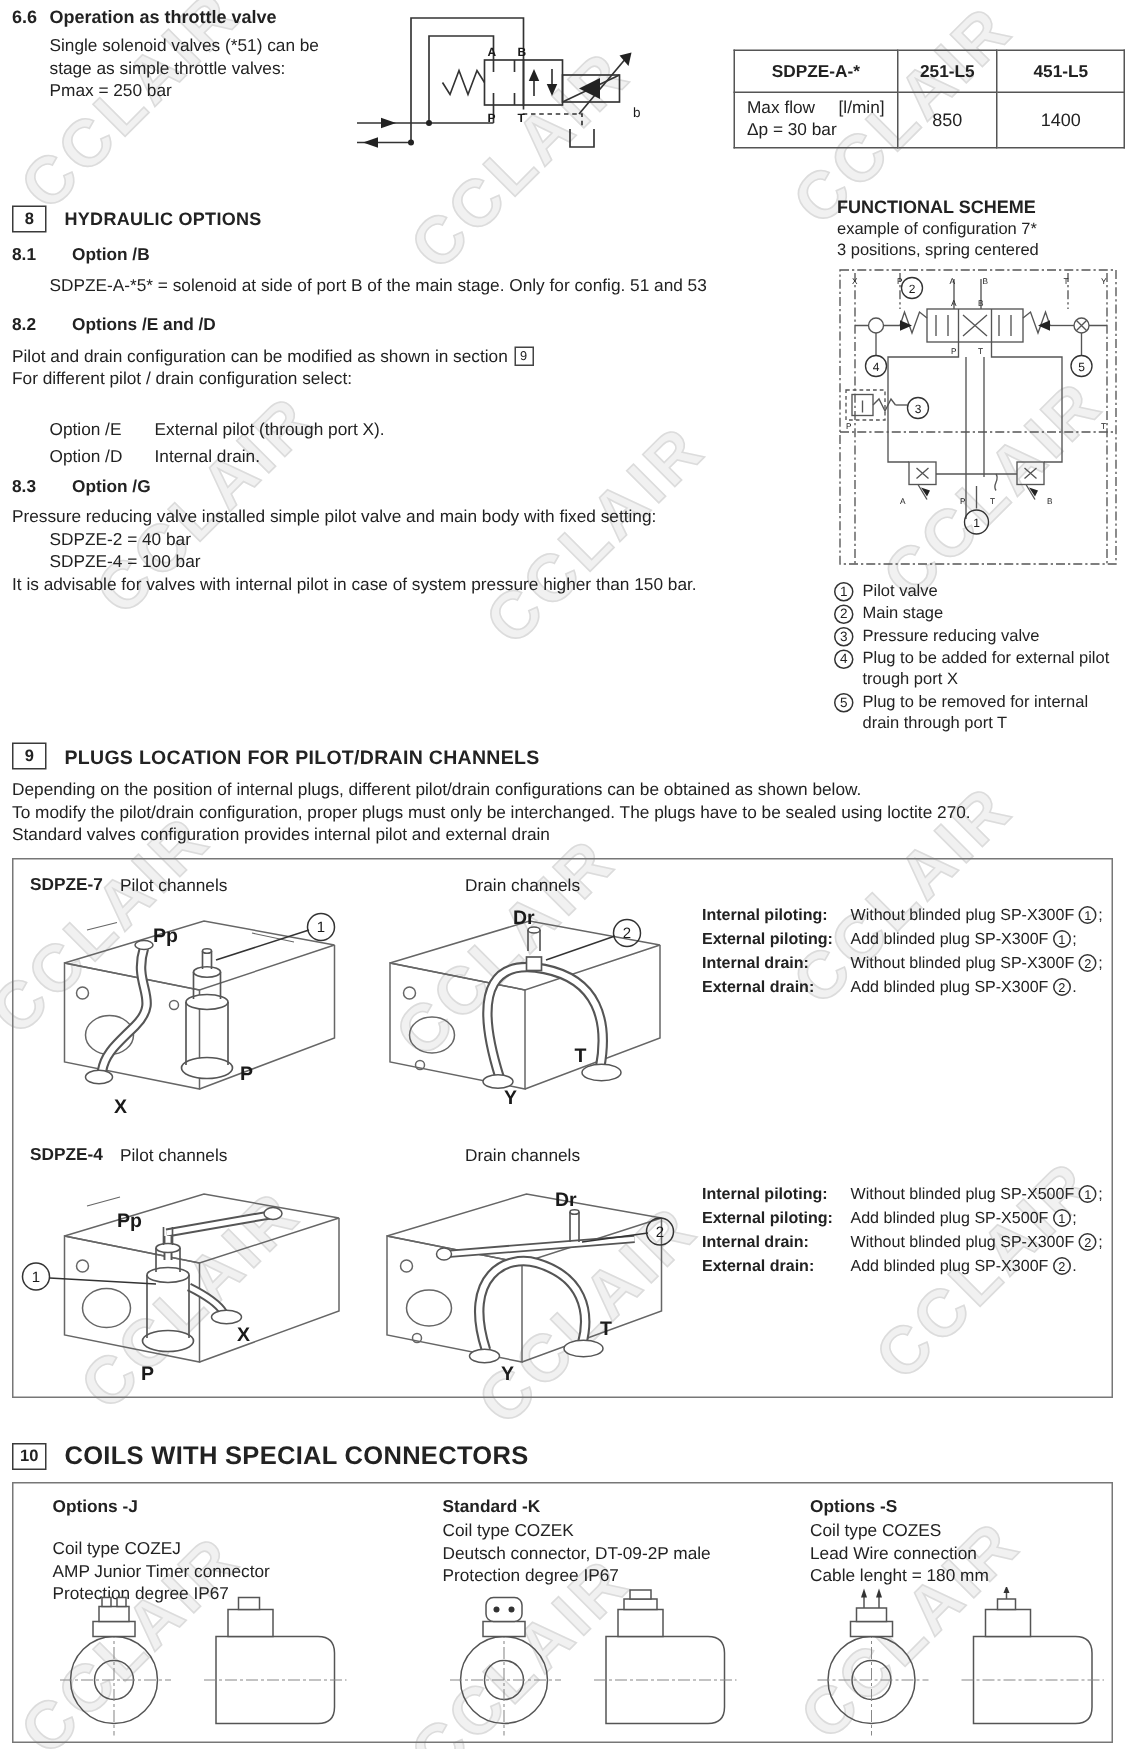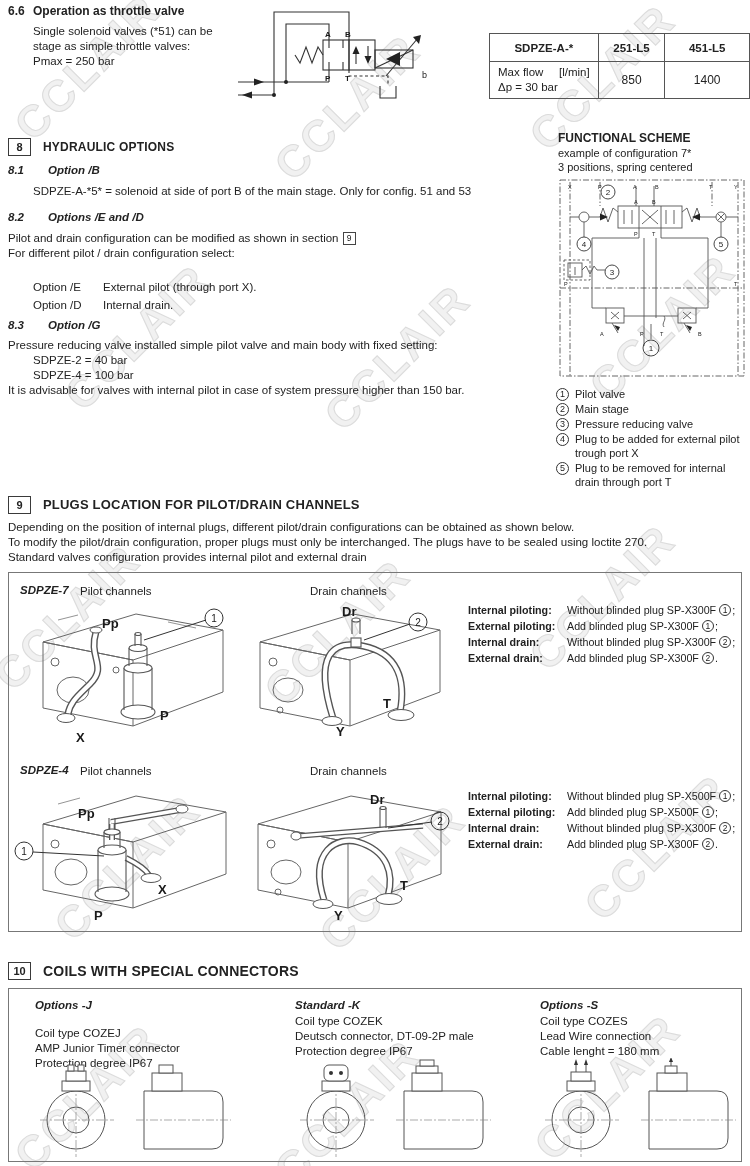--- a/index.html
+++ b/index.html
@@ -2,21 +2,21 @@
 <html><head>
 <meta charset="utf-8">
 <style>
   html,body { margin:0; padding:0; background:#ffffff; }
   .page { position:relative; width:750px; height:1166px; background:#fff; overflow:hidden;
           font-family:"Liberation Sans","DejaVu Sans",sans-serif; color:#222; }
   .abs { position:absolute; }
   .fs11 { font-size:11.5px; line-height:15px; }
   .fs10 { font-size:11px; line-height:14px; }
   .h12 { font-size:12px; font-weight:bold; }
-  .h11 { font-size:11.5px; font-weight:bold;font-style:italic; }
+  .h11 { font-size:11.5px; font-weight:bold; }
   
   .wm { position:absolute; z-index:0; font-size:44px; font-weight:bold; letter-spacing:3px;
         color:#f1f1f1; -webkit-text-stroke:1.1px #dcdcdc; transform:rotate(-45deg);
         transform-origin:0 100%; white-space:nowrap; pointer-events:none; }
   .content { position:absolute; inset:0; z-index:1; }
   
   .secnum { display:inline-block; border:1.2px solid #3a3a3a; min-width:15px; height:16px;
             line-height:16px; text-align:center; font-weight:bold; font-size:11px; padding:0 3px;
             vertical-align:middle; background:#fff; }
   .sectitle { font-size:12px; font-weight:bold; margin-left:12px; vertical-align:middle; letter-spacing:0.2px; }
@@ -473,21 +473,21 @@
       </div>
       <div class="note">
         <span class="nl">External drain:</span>
           <span>Add blinded plug SP-X300F</span>
           <span class="circ">2</span>
           <span class="tail">.</span>
       </div>
     </div>
 
     <div class="abs" style="left:8px;top:961px">
-      <span class="secnum">10</span><span class="sectitle" style="font-size:14px">COILS WITH SPECIAL CONNECTORS</span>
+      <span class="secnum">10</span><span class="sectitle" style="font-size:17px">COILS WITH SPECIAL CONNECTORS</span>
     </div>
 
     <div class="bigbox" style="left:8px;top:988px;width:732px;height:172px"></div>
 
     <div class="abs" style="left:35px;top:999px;width:230px">
       <div class="h11">Options -J</div>
       <div class="fs11" style="margin-top:15px">
         <div>Coil type COZEJ</div>
         <div>AMP Junior Timer connector</div>
         <div>Protection degree IP67</div>

